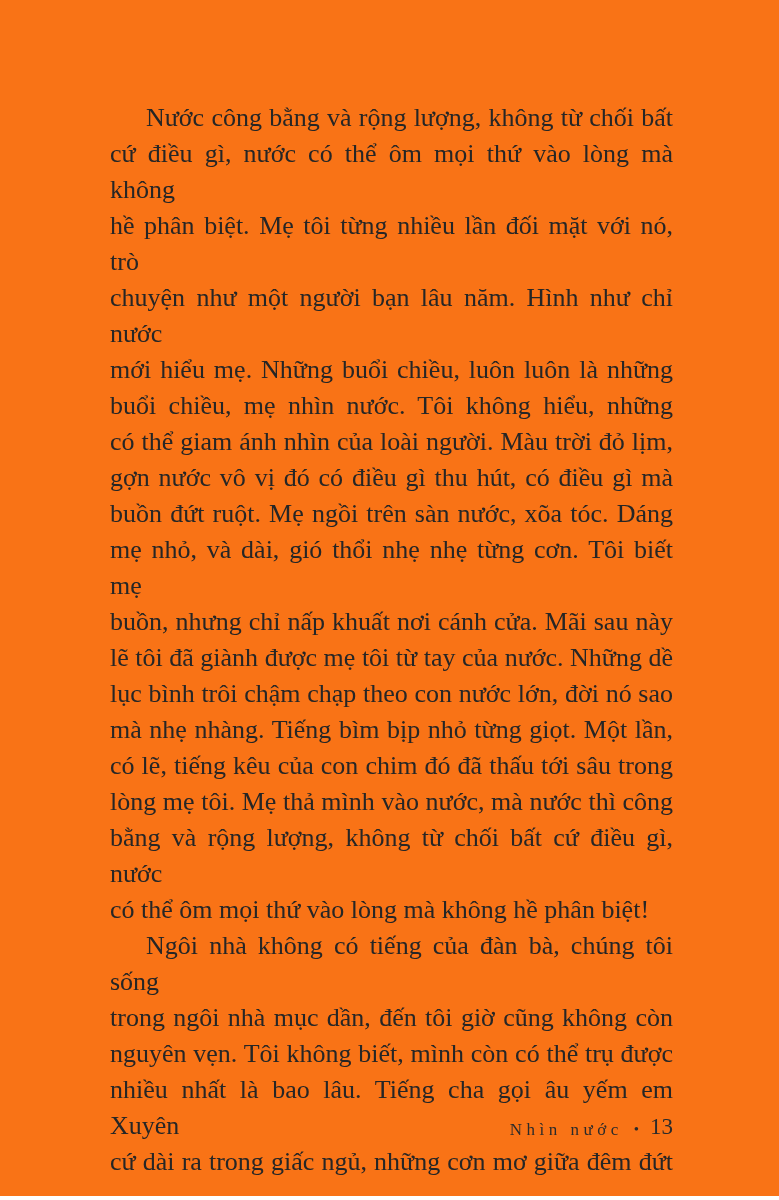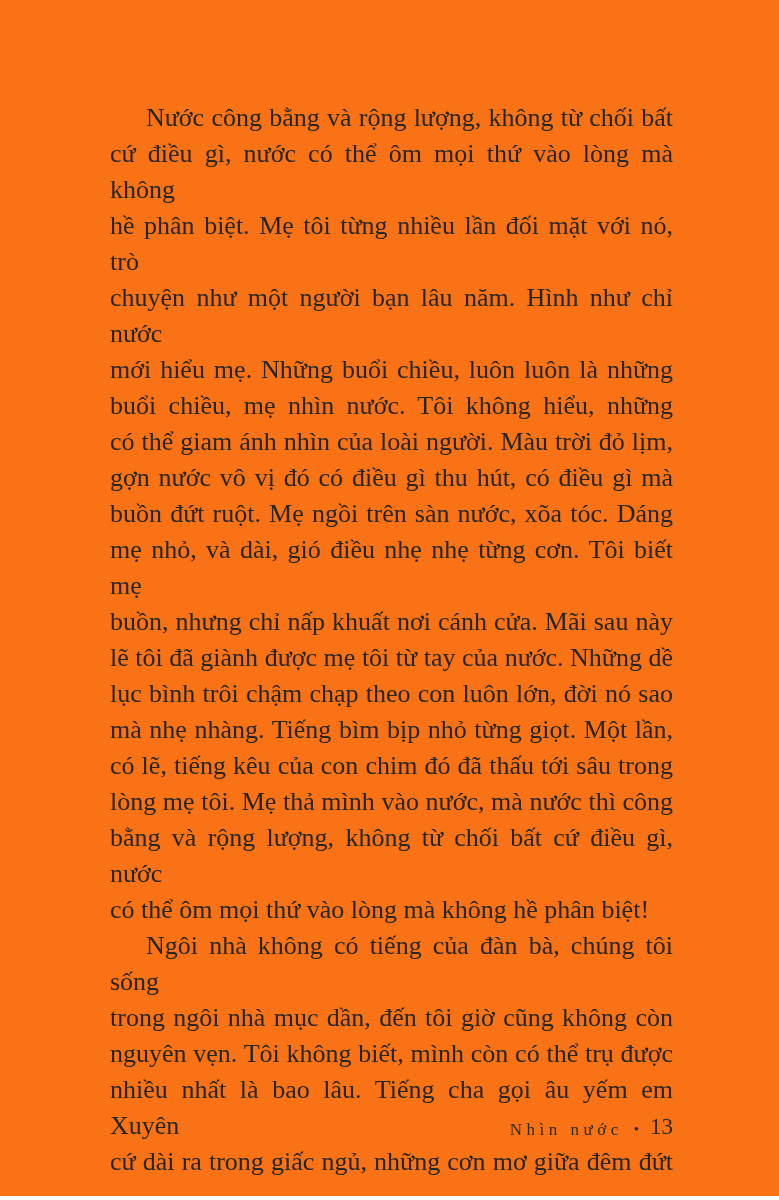--- a/index.html
+++ b/index.html
@@ -73,24 +73,24 @@
     <div class="para">
       <div class="line indent">Nước công bằng và rộng lượng, không từ chối bất</div>
       <div class="line">cứ điều gì, nước có thể ôm mọi thứ vào lòng mà không</div>
       <div class="line">hề phân biệt. Mẹ tôi từng nhiều lần đối mặt với nó, trò</div>
       <div class="line">chuyện như một người bạn lâu năm. Hình như chỉ nước</div>
       <div class="line">mới hiểu mẹ. Những buổi chiều, luôn luôn là những</div>
       <div class="line">buổi chiều, mẹ nhìn nước. Tôi không hiểu, những</div>
       <div class="line">có thể giam ánh nhìn của loài người. Màu trời đỏ lịm,</div>
       <div class="line">gợn nước vô vị đó có điều gì thu hút, có điều gì mà</div>
       <div class="line">buồn đứt ruột. Mẹ ngồi trên sàn nước, xõa tóc. Dáng</div>
-      <div class="line">mẹ nhỏ, và dài, gió điều nhẹ nhẹ từng cơn. Tôi biết mẹ</div>
+      <div class="line">mẹ nhỏ, và dài, gió thổi nhẹ nhẹ từng cơn. Tôi biết mẹ</div>
       <div class="line">buồn, nhưng chỉ nấp khuất nơi cánh cửa. Mãi sau này</div>
       <div class="line">lẽ tôi đã giành được mẹ tôi từ tay của nước. Những dề</div>
-      <div class="line">lục bình trôi chậm chạp theo con luôn lớn, đời nó sao</div>
+      <div class="line">lục bình trôi chậm chạp theo con nước lớn, đời nó sao</div>
       <div class="line">mà nhẹ nhàng. Tiếng bìm bịp nhỏ từng giọt. Một lần,</div>
       <div class="line">có lẽ, tiếng kêu của con chim đó đã thấu tới sâu trong</div>
       <div class="line">lòng mẹ tôi. Mẹ thả mình vào nước, mà nước thì công</div>
       <div class="line">bằng và rộng lượng, không từ chối bất cứ điều gì, nước</div>
       <div class="line last">có thể ôm mọi thứ vào lòng mà không hề phân biệt!</div>
     </div>
 
     <div class="para">
       <div class="line indent">Ngôi nhà không có tiếng của đàn bà, chúng tôi sống</div>
       <div class="line">trong ngôi nhà mục dần, đến tôi giờ cũng không còn</div>

